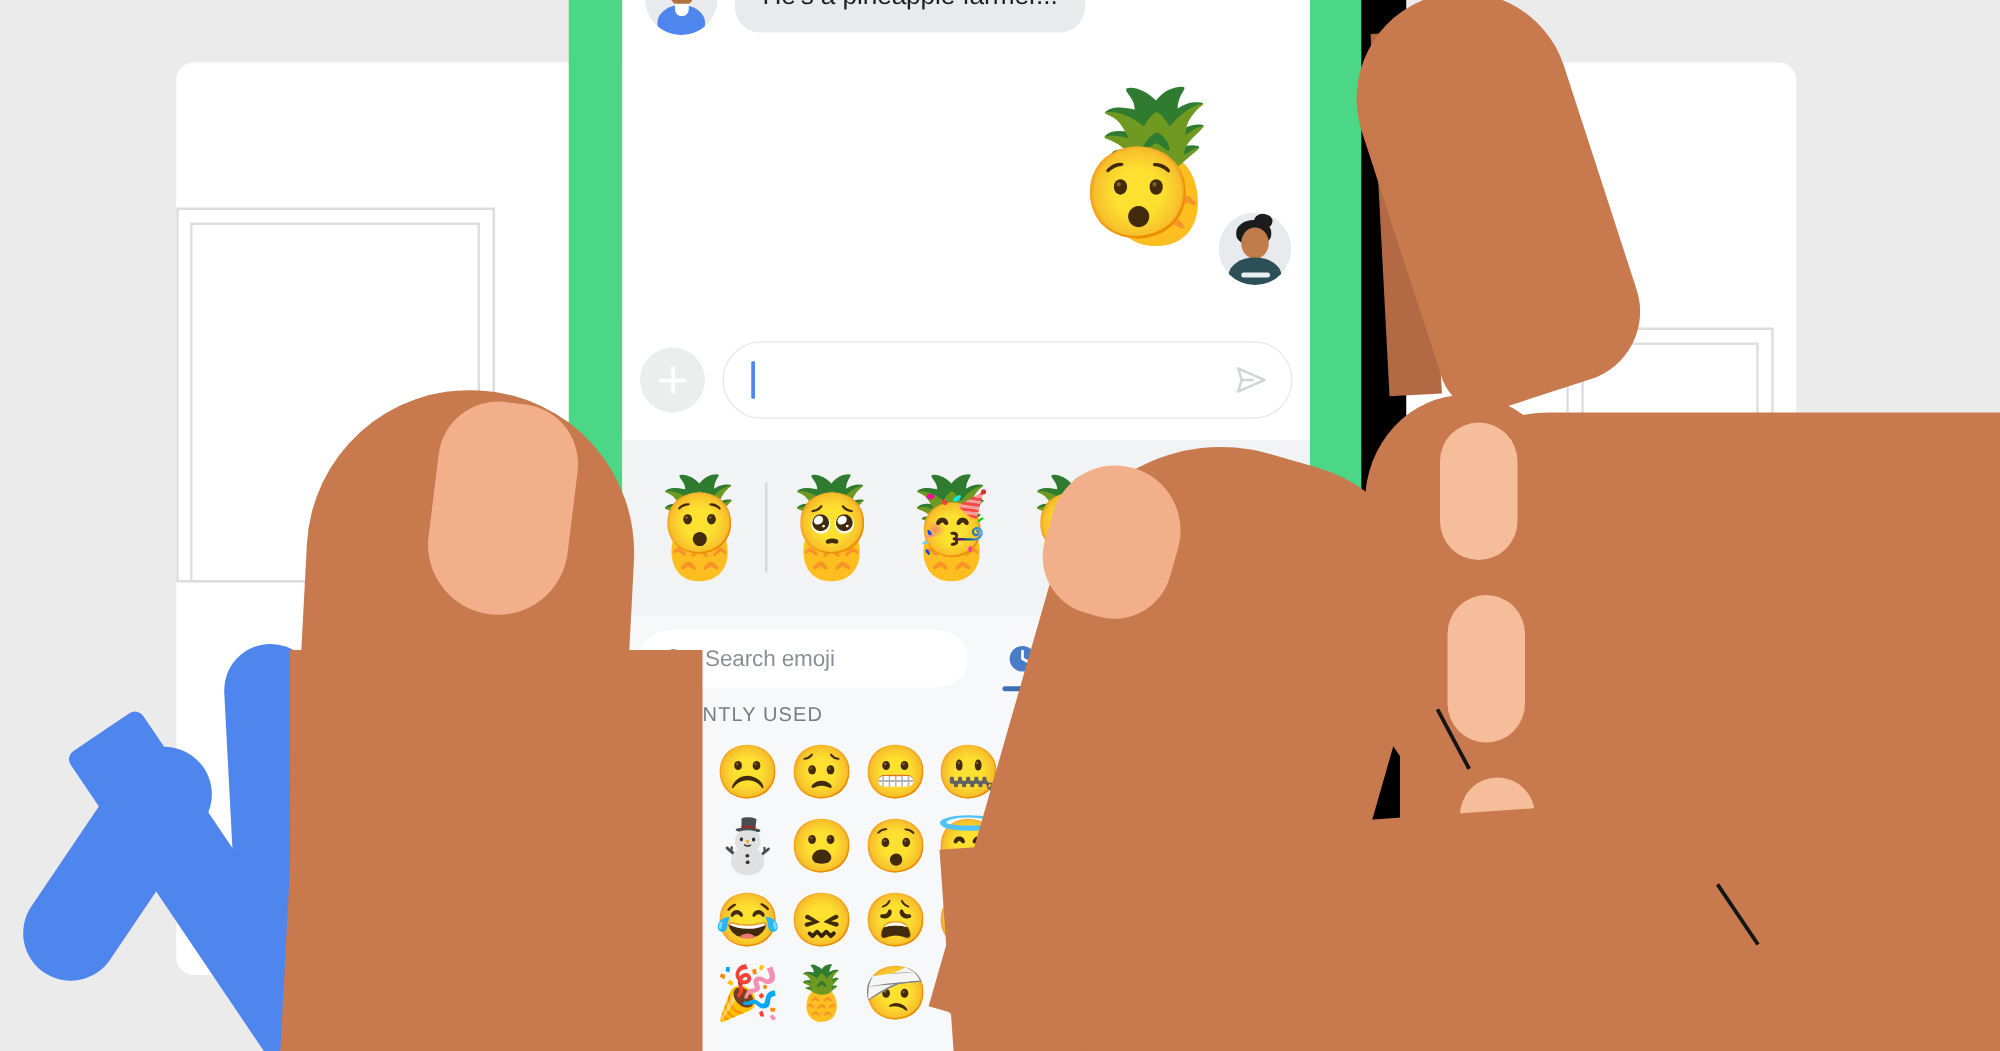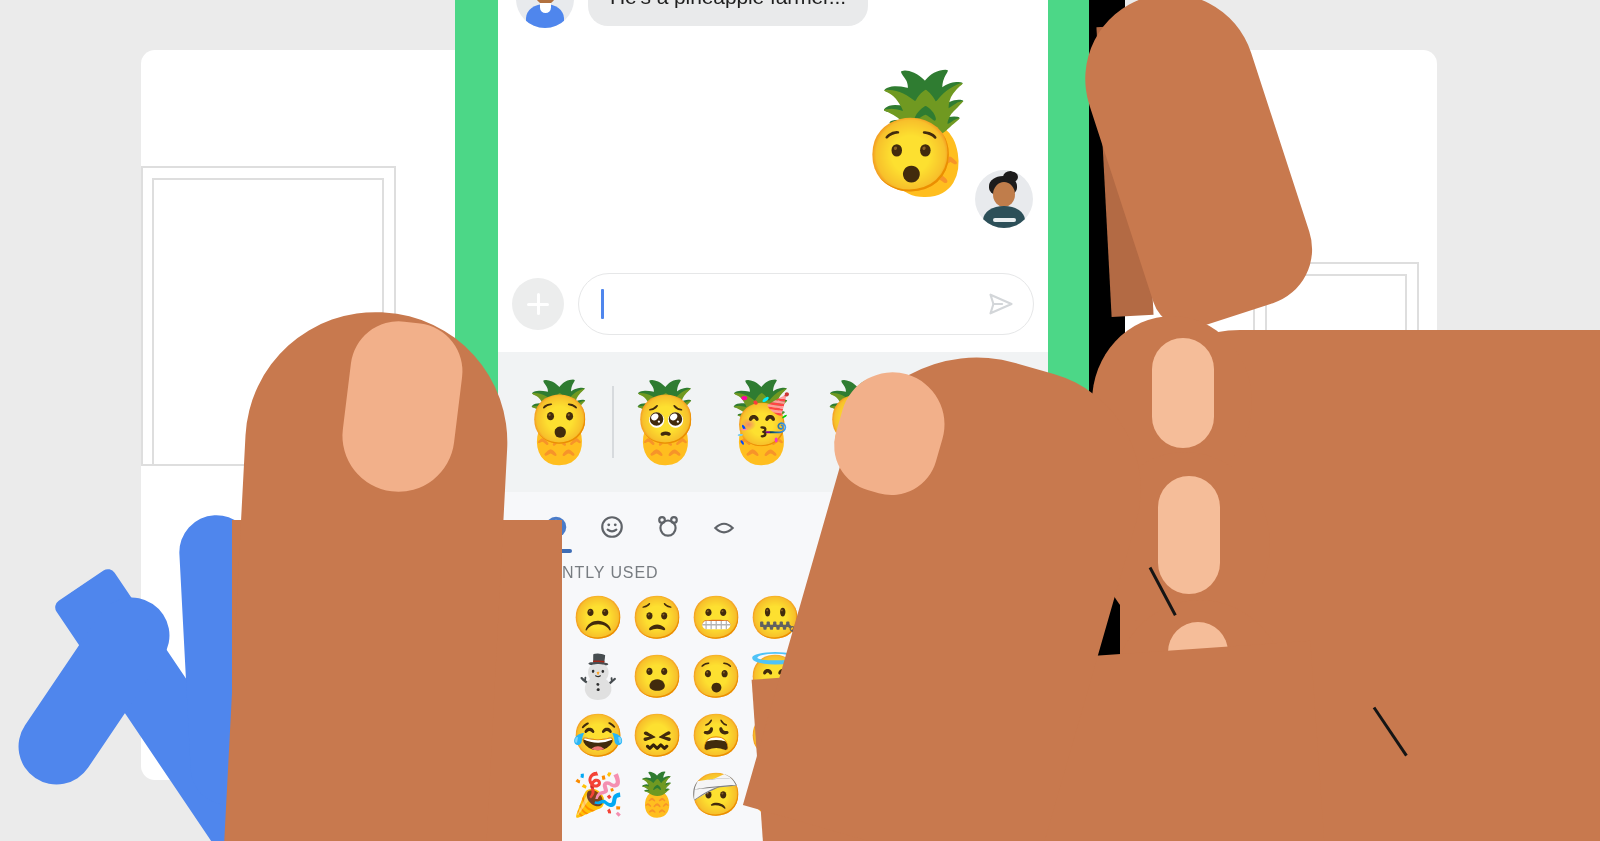--- a/index.html
+++ b/index.html
@@ -447,20 +447,27 @@
         <span style="position:absolute;left:18px;top:34px;font-size:48px;">😖</span>
       </div>
       <div class="suggest-item" style="position:relative;">
         <span>🍍</span>
         <span style="position:absolute;left:18px;top:34px;font-size:48px;">🤒</span>
       </div>
     </div>
 
     <div class="picker">
       <div class="picker-top">
+        <div class="search-pill">
+          <svg class="search-icon" viewBox="0 0 24 24">
+            <circle cx="10.5" cy="10.5" r="6.6" fill="none" stroke="#5f6368" stroke-width="2.1"></circle>
+            <path d="M15.4 15.4 L21 21" stroke="#5f6368" stroke-width="2.4" stroke-linecap="round"></path>
+          </svg>
+          <span class="search-placeholder">Search emoji</span>
+        </div>
         <div class="cat-tabs">
           <div class="cat-tab active">
             <svg class="cat-ico" viewBox="0 0 24 24">
               <circle cx="12" cy="12" r="9.5" fill="#4a7bc8"></circle>
               <path d="M12 6.4 V12 L16 14.2" stroke="#ffffff" stroke-width="2" fill="none" stroke-linecap="round" stroke-linejoin="round"></path>
             </svg>
           </div>
           <div class="cat-tab">
             <svg class="cat-ico" viewBox="0 0 24 24">
               <circle cx="12" cy="12" r="9" fill="none" stroke="#5f6368" stroke-width="2"></circle>

